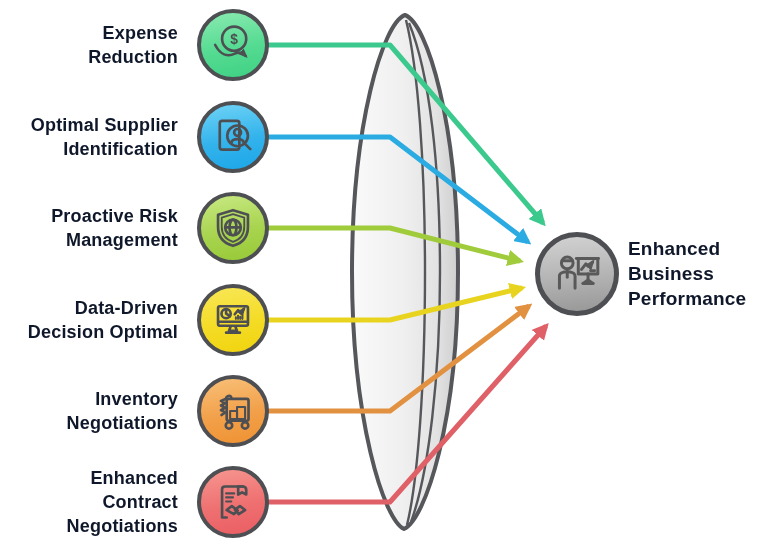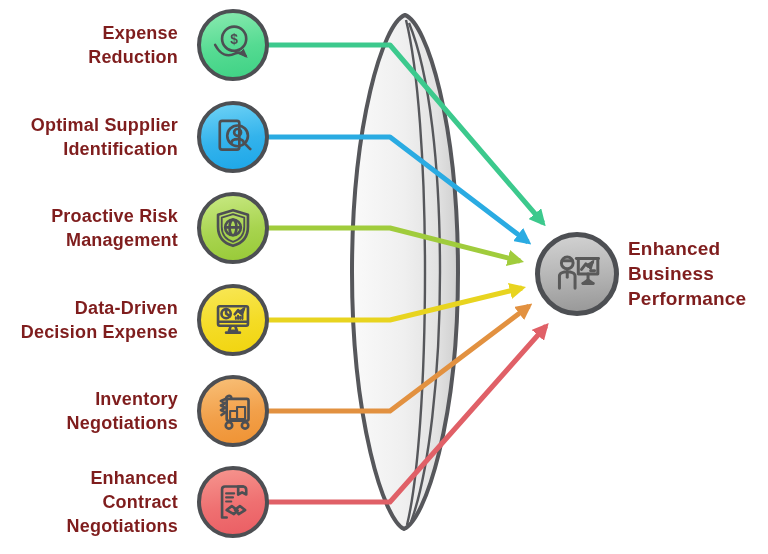--- a/index.html
+++ b/index.html
@@ -2,21 +2,21 @@
 <html><head>
 <meta charset="utf-8">
 <style>
   html,body{margin:0;padding:0;background:#ffffff;}
   .stage{
     position:relative;width:768px;height:554px;background:#ffffff;overflow:hidden;
     font-family:"Liberation Sans",sans-serif;
   }
   .bgsvg{position:absolute;left:0;top:0;z-index:1;}
   .label{
-    position:absolute;z-index:3;color:#7f1d1d;font-weight:700;
+    position:absolute;z-index:3;color:#0f172a;font-weight:700;
     font-size:18px;line-height:24px;text-align:right;white-space:pre-line;
     letter-spacing:.2px;
   }
   .label-left{left:8px;width:170px;}
   .label-out{left:628px;width:140px;text-align:left;font-size:19px;line-height:25px;}
   .node{
     position:absolute;z-index:2;width:72px;height:72px;border-radius:50%;
     border:4px solid #4d4f53;box-sizing:border-box;
     display:flex;align-items:center;justify-content:center;
   }
@@ -88,21 +88,21 @@
     <path d="M268 502 L390 502 L546 326" fill="none" stroke="#e06067" stroke-width="5" stroke-linejoin="round" marker-end="url(#ah-r)"></path>
   </svg>
 
   <div class="label label-left" style="top:21px">Expense
 Reduction</div>
   <div class="label label-left" style="top:204px">Proactive Risk
 Management</div>
   <div class="label label-left" style="top:113px">Optimal Supplier
 Identification</div>
   <div class="label label-left" style="top:296px">Data-Driven
-Decision Expense</div>
+Decision Optimal</div>
   <div class="label label-left" style="top:387px">Inventory
 Negotiations</div>
   <div class="label label-left" style="top:466px">Enhanced
 Contract
 Negotiations</div>
 
   <div class="node node-x n1">
     <svg class="ico" width="46" height="46" viewBox="0 0 40 40">
       <circle cx="21" cy="14.5" r="10.5"></circle>
       <text x="21" y="18.8" text-anchor="middle">$</text>

